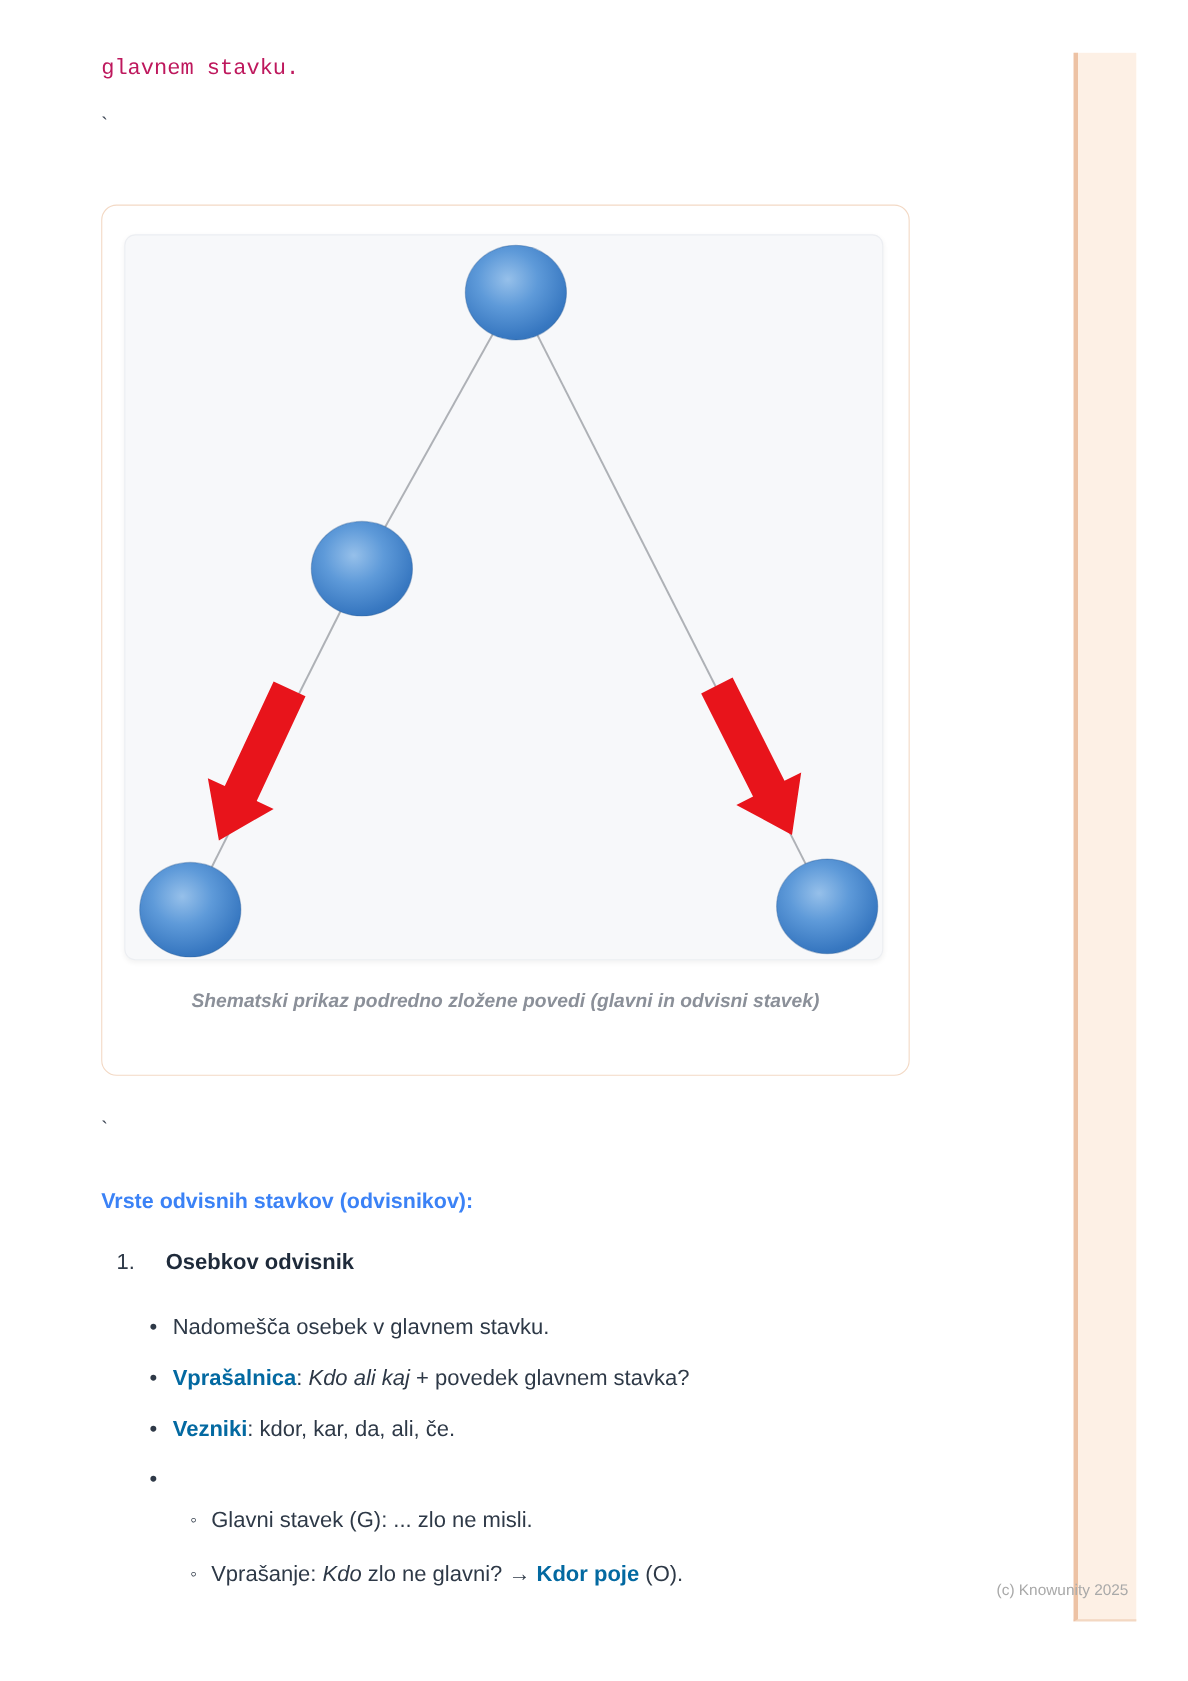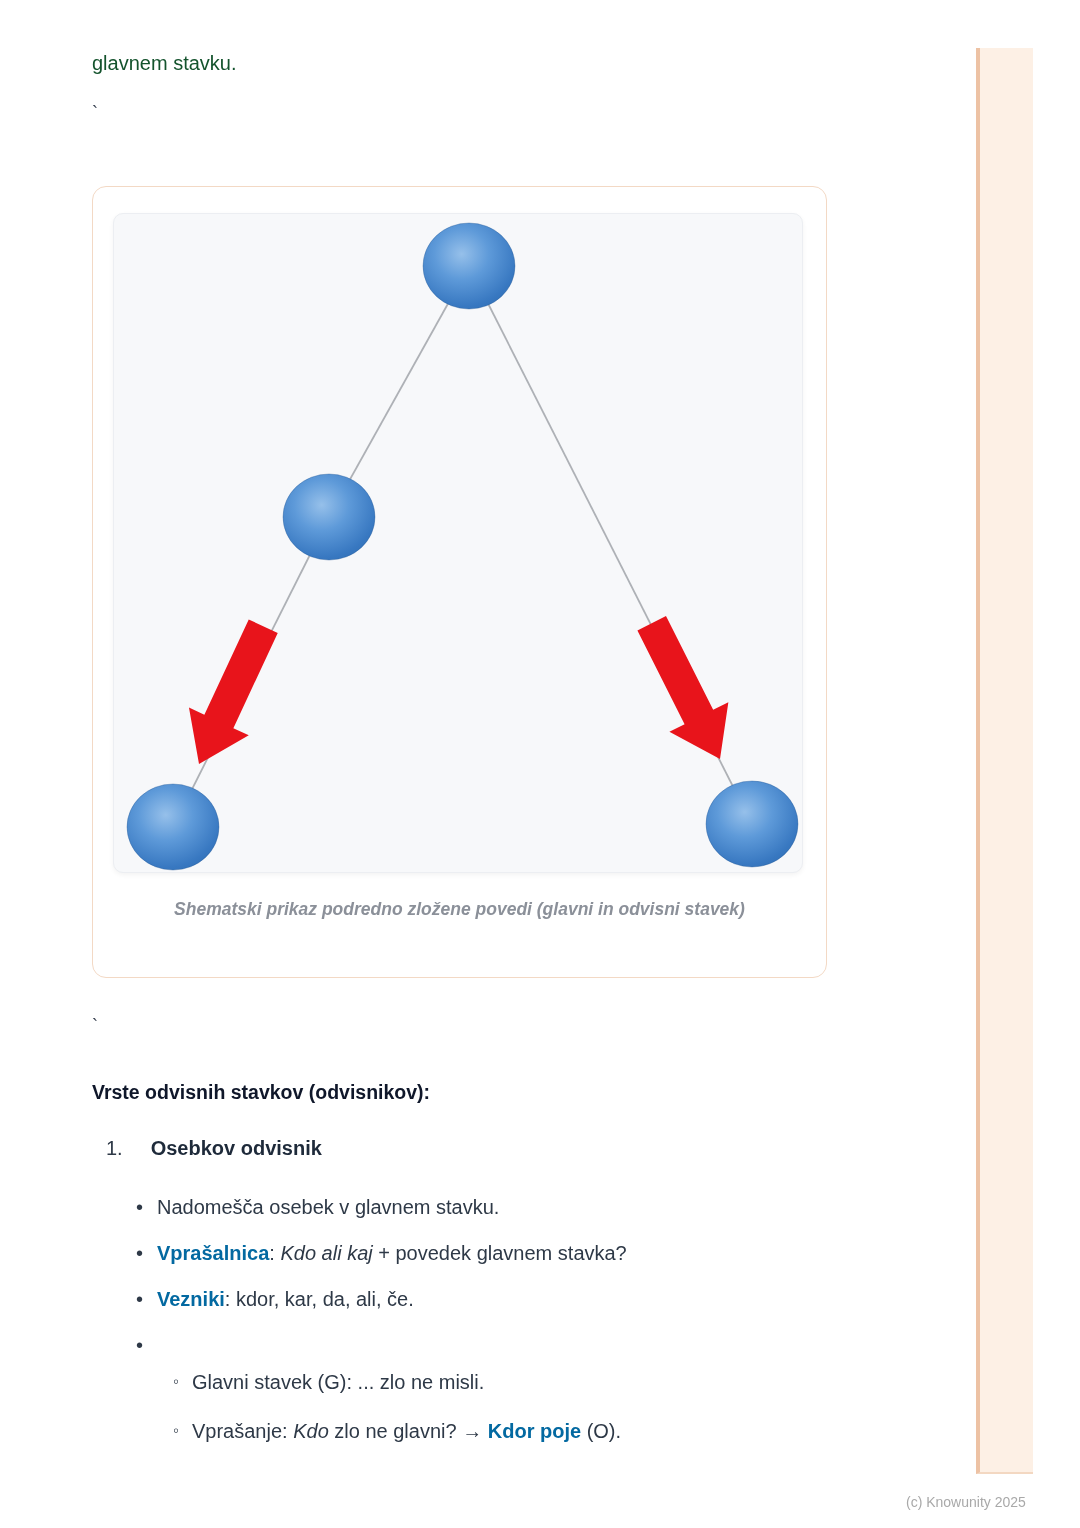--- a/index.html
+++ b/index.html
@@ -1,20 +1,20 @@
 <!DOCTYPE html>
 <html><head>
 <meta charset="utf-8">
 <style>
   html,body{margin:0;padding:0;background:#ffffff;}
   .doc{
     position:relative;width:1080px;height:1528px;background:#ffffff;overflow:hidden;
     font-family:"Liberation Sans","DejaVu Sans",sans-serif;color:#2e3947;
   }
-  .top-text{position:absolute;left:92px;top:50px;font-size:20px;line-height:26px;color:#14532d;}
+  .top-text{position:absolute;left:92px;top:50px;font-size:20px;line-height:26px;color:#be185d;font-family:Liberation Mono, monospace;}
   .tick{position:absolute;font-size:18px;color:#3a4352;}
   .tick-top{left:92px;top:103px;}
   .tick-bottom{left:92px;top:1016px;}
 
   
   .figure-box{
     position:absolute;left:92px;top:186px;width:733px;height:790px;
     border:1px solid #f3d9c5;border-radius:14px;background:#ffffff;font-weight:bold;
   }
   .figure-card{
@@ -22,41 +22,41 @@
     background:#f7f8fa;border:1px solid #eceef2;border-radius:10px;
     box-shadow:0 2px 5px rgba(0,0,0,0.05);
   }
   .figure-card svg{display:block;width:100%;height:100%;}
   .figure-caption{
     position:absolute;left:0;right:0;top:712px;text-align:center;
     font-style:italic;font-size:17.5px;color:#8b9099;
   }
 
   
-  .heading{position:absolute;left:92px;top:1081px;font-size:19.5px;font-weight:700;color:#0f172a;}
+  .heading{position:absolute;left:92px;top:1081px;font-size:19.5px;font-weight:700;color:#3b82f6;}
   .numbered-item{position:absolute;left:106px;top:1137px;font-size:20px;}
   .numbered-item .num{color:#2e3947;margin-right:8px;font-weight:400;}
   .numbered-item .ttl{font-weight:700;color:#1e2a3a;margin-left:20px;}
 
   .bullets{position:absolute;left:136px;top:1194px;width:620px;font-size:20px;line-height:26px;}
   .bullet-row{display:flex;align-items:flex-start;}
   .bullet-row .marker{flex:0 0 auto;width:21px;color:#2e3947;}
   .bullet-row.lvl2{padding-left:37px;}
   .bullet-row.lvl2 .marker{width:19px;font-size:17px;line-height:26px;}
   .sg-b{font-weight:700;color:#0369a1;}
   .sg-i{font-style:italic;}
 
   
   .side-strip{
     position:absolute;left:976px;top:48px;width:57px;height:1426px;
     background:#fdf0e5;border-left:4px solid #edc2a4;border-bottom:2px solid #f3d8c2;
     box-sizing:border-box;z-index:1;
   }
   .footer{
-    position:absolute;left:906px;top:1494px;font-size:14px;color:#a9a9a9;z-index:2;
+    position:absolute;left:906px;top:1437px;font-size:14px;color:#a9a9a9;z-index:2;
   }
 </style>
 </head>
 <body>
 
 <div class="doc">
 
   <div class="top-text">glavnem stavku.</div>
   <div class="tick tick-top">`</div>
 

